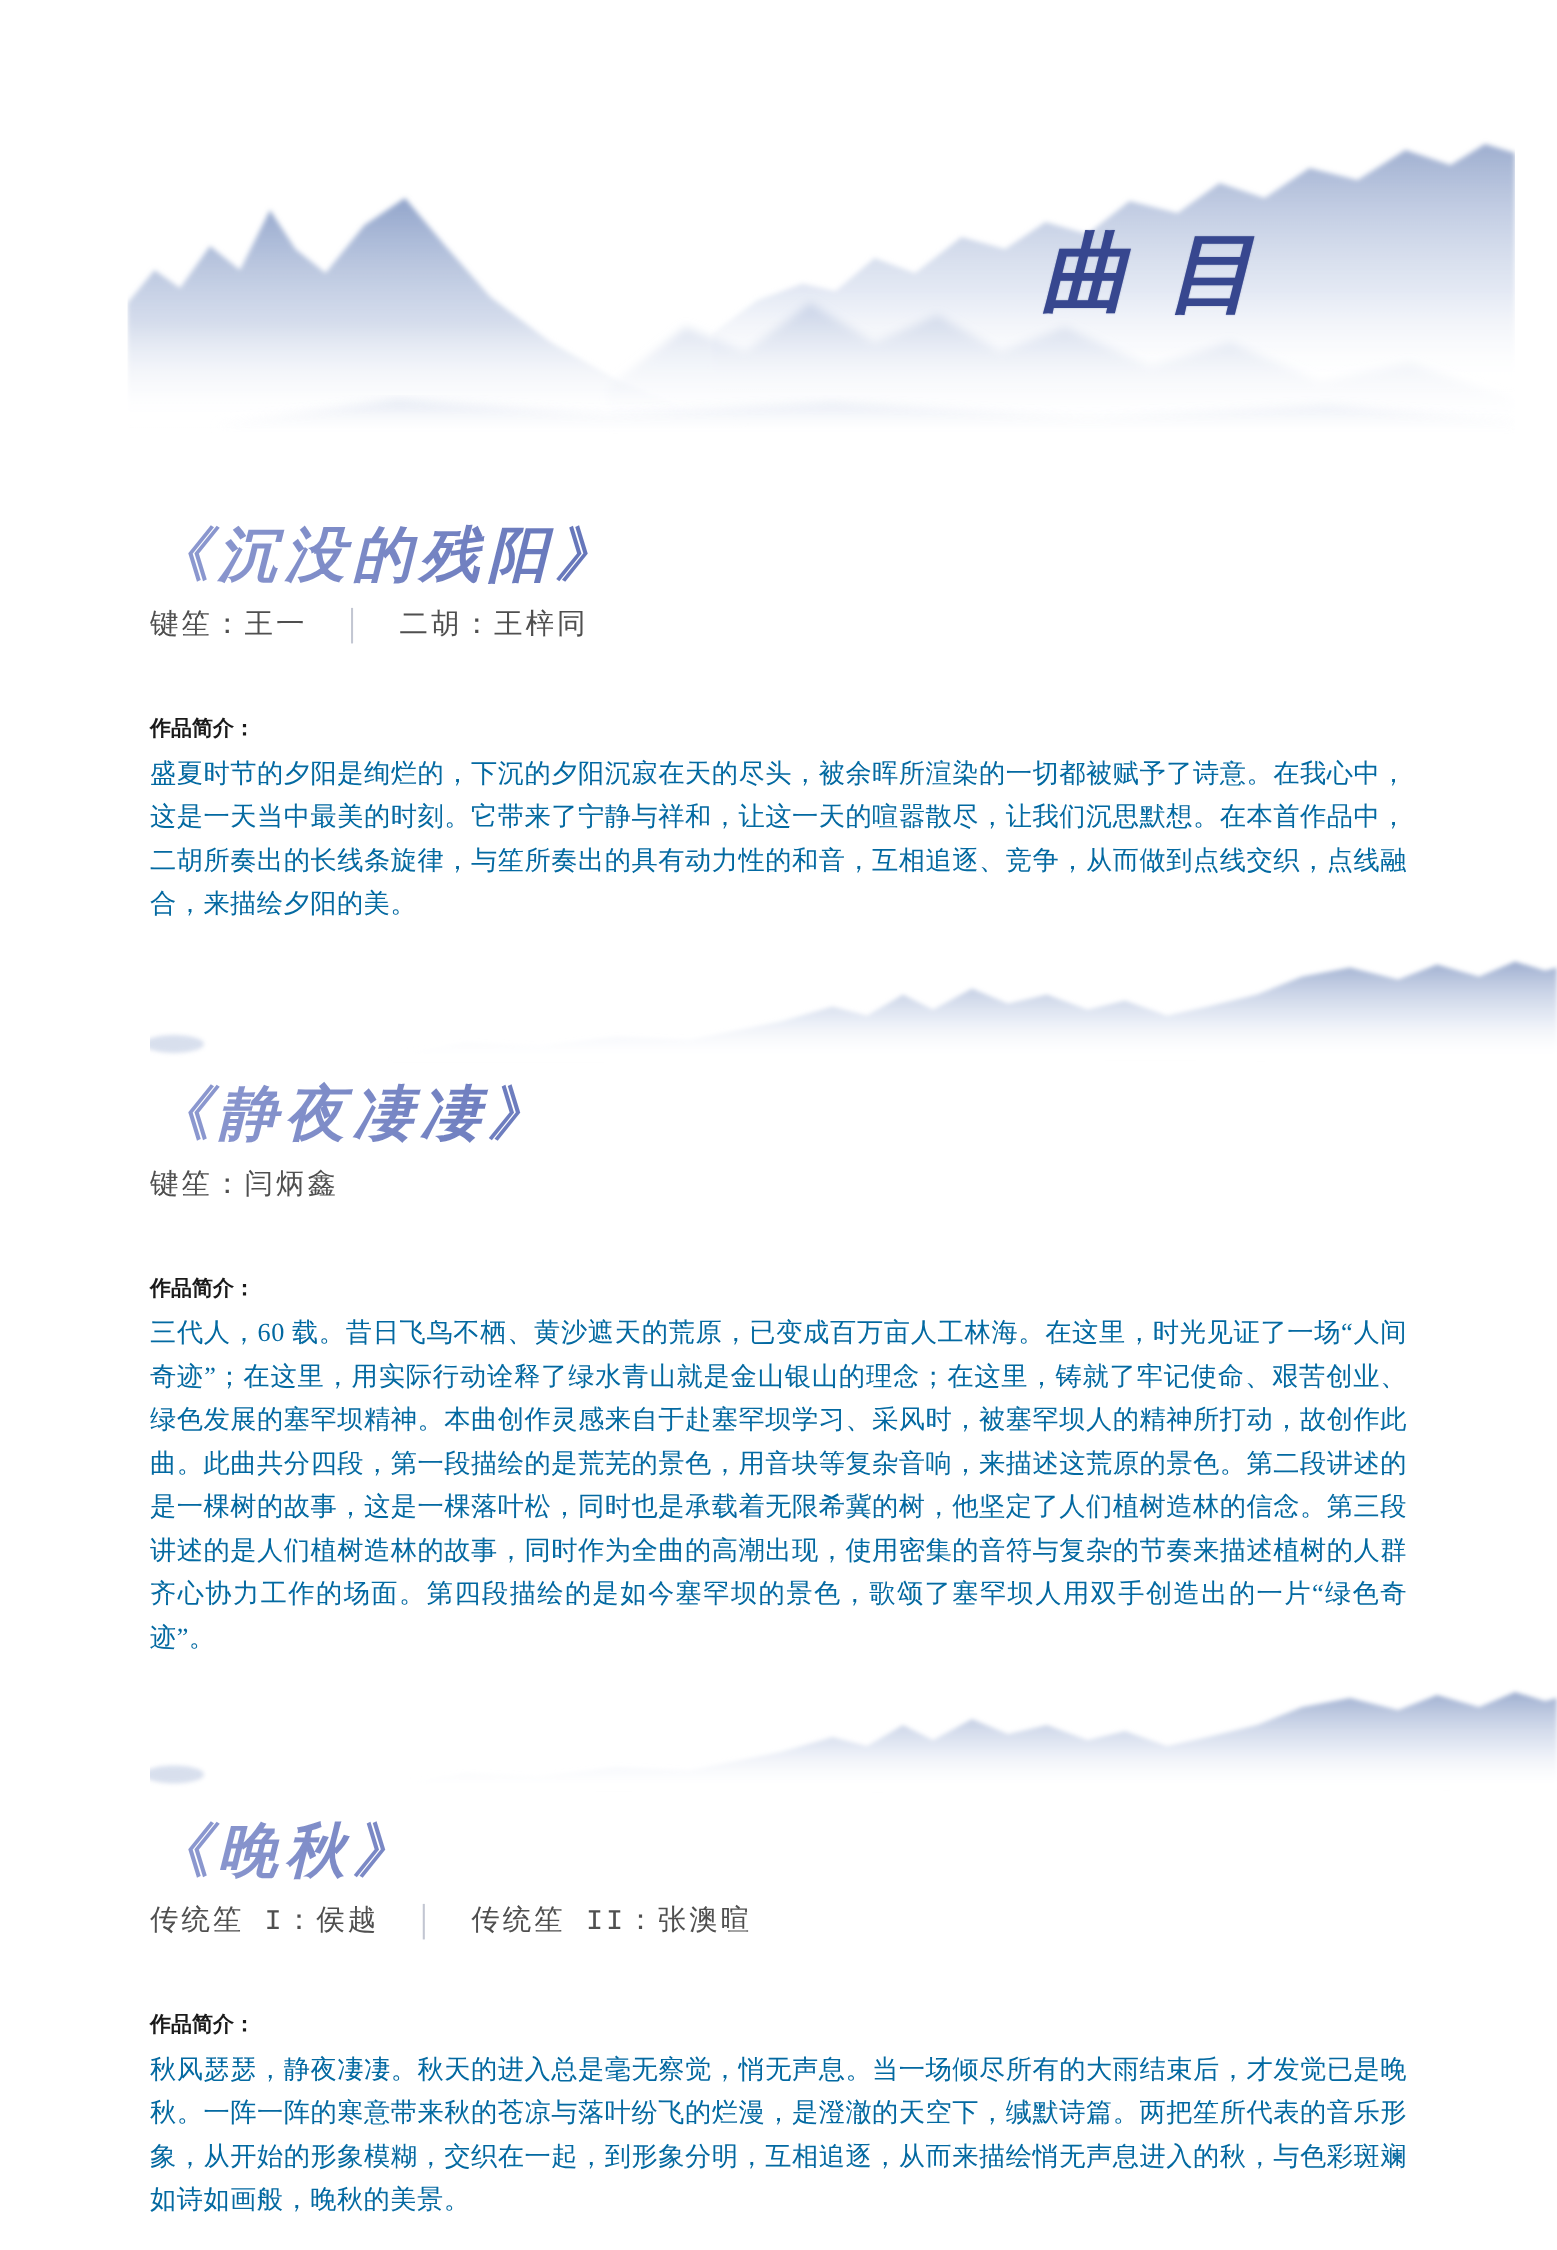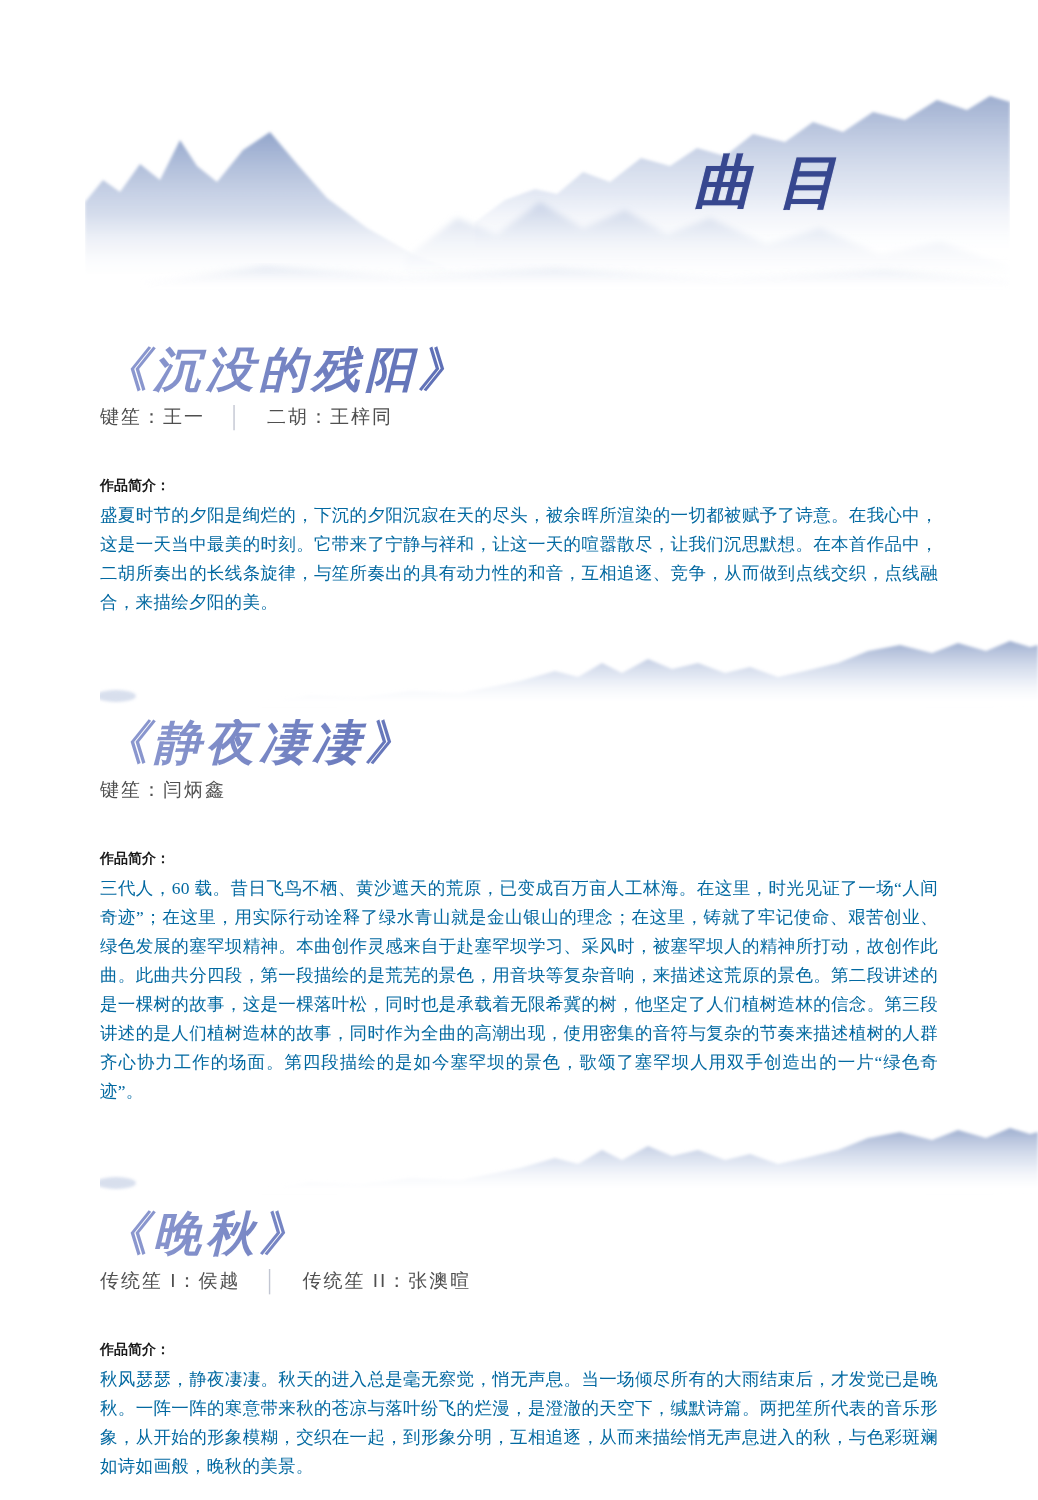--- a/index.html
+++ b/index.html
@@ -34,21 +34,21 @@
     font-family: "Liberation Serif", "DejaVu Serif", serif;
     text-shadow: 0 0 1px rgba(55,71,143,.45);
     white-space: nowrap;
   }
 
   
   .content { padding: 0 100px; }
 
   .song-title {
     margin-top: 56px;
-    font-size: 48px;
+    font-size: 40px;
     line-height: 48px;
     font-weight: 700;
     font-style: italic;
     letter-spacing: 5px;
     font-family: "Liberation Serif", "DejaVu Serif", serif;
     color: #3e55a5;
     white-space: nowrap;
   }
   @supports (-webkit-background-clip: text) {
     .song-title {
@@ -58,21 +58,21 @@
       color: transparent;
     }
   }
 
   .credits {
     margin-top: 10px;
     font-size: 19px;
     line-height: 26px;
     letter-spacing: 2px;
     color: #4f4f4f;
-    font-family: Liberation Sans, sans-serif;
+    font-family: Liberation Mono, monospace;
     white-space: nowrap;
   }
   .credits .sep {
     display: inline-block;
     margin: 0 24px;
     color: #c2c6d2;
     font-weight: 400;
     transform: scaleY(1.1);
   }
   .credits span:empty { display: none; }

